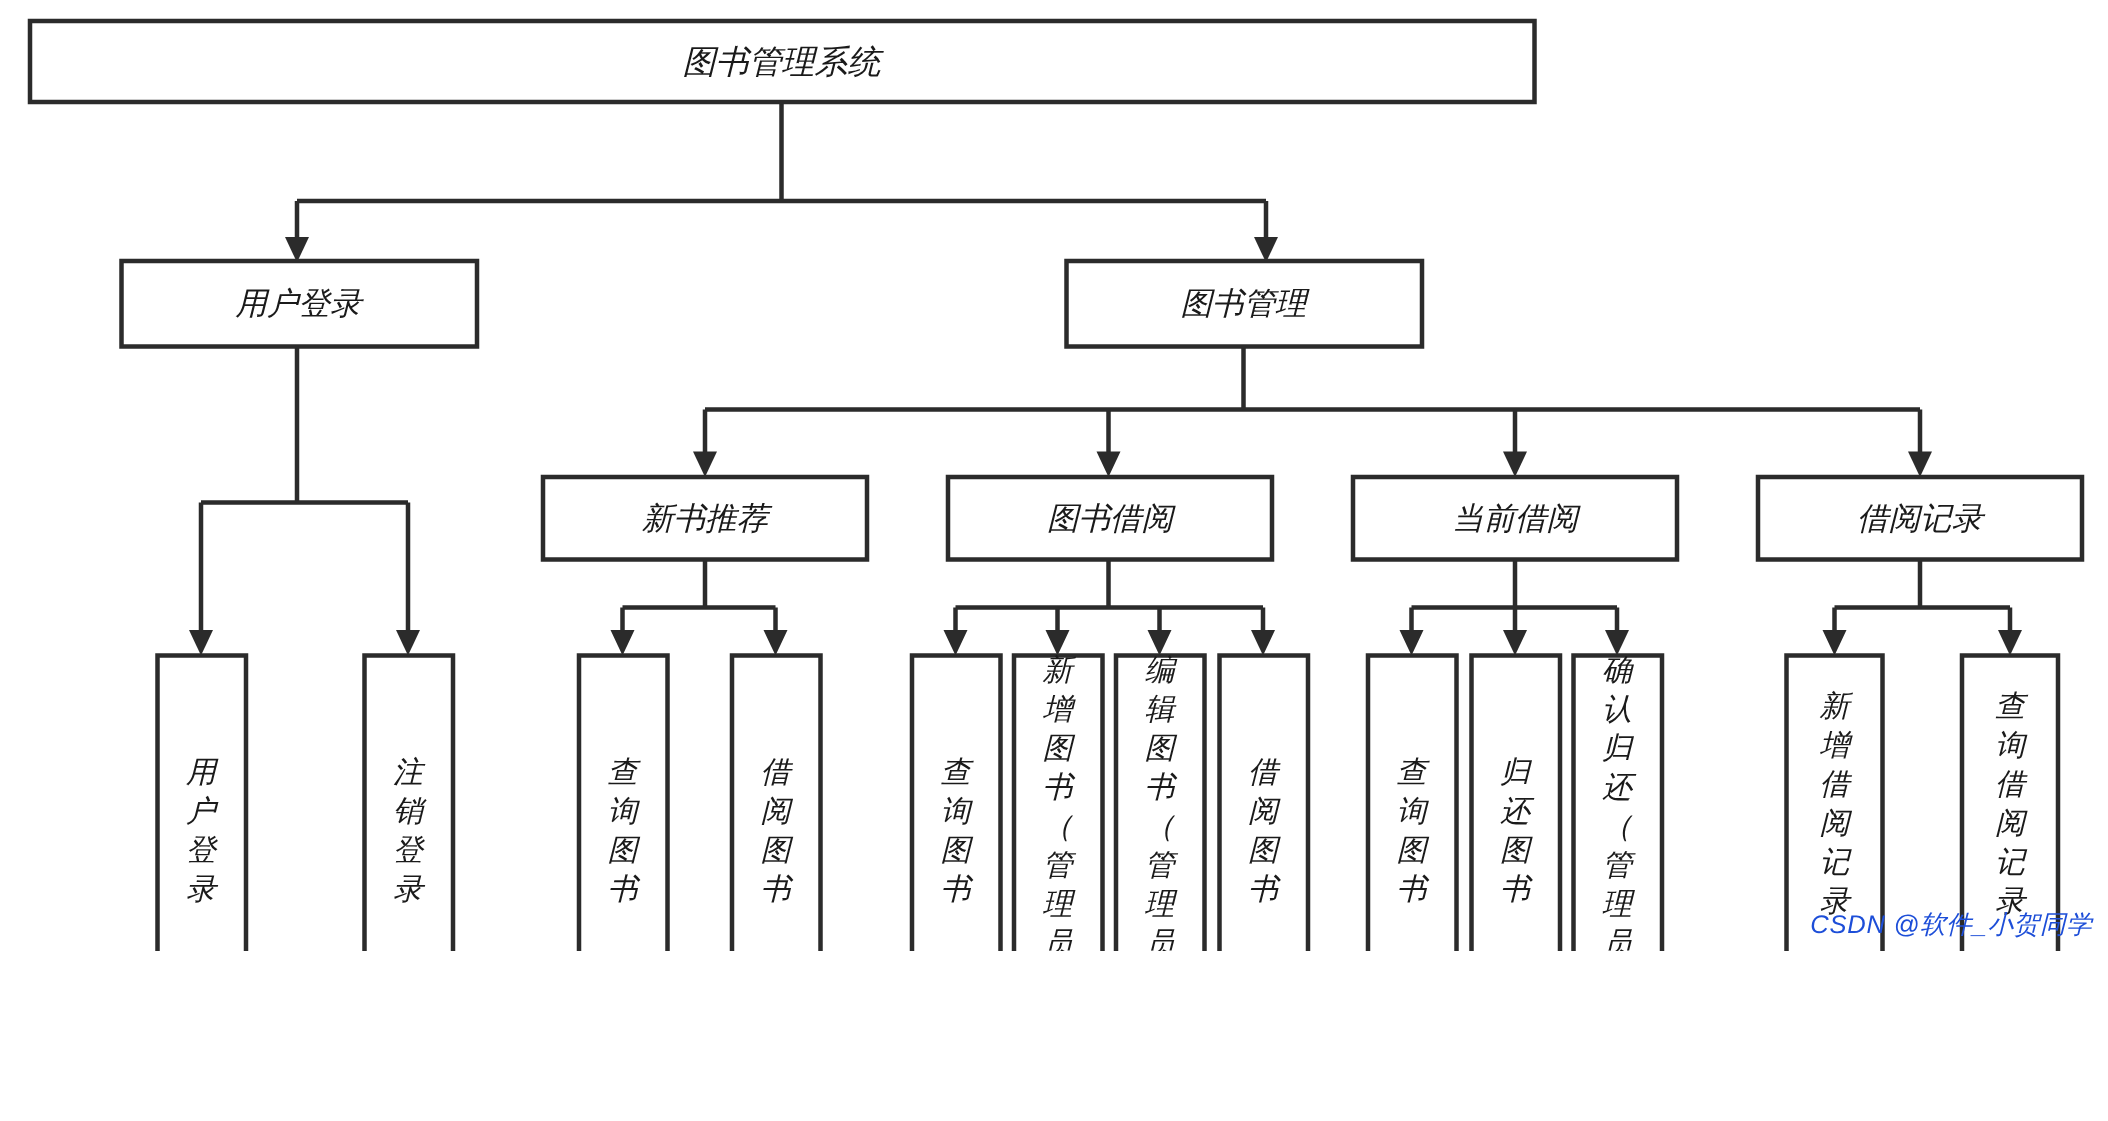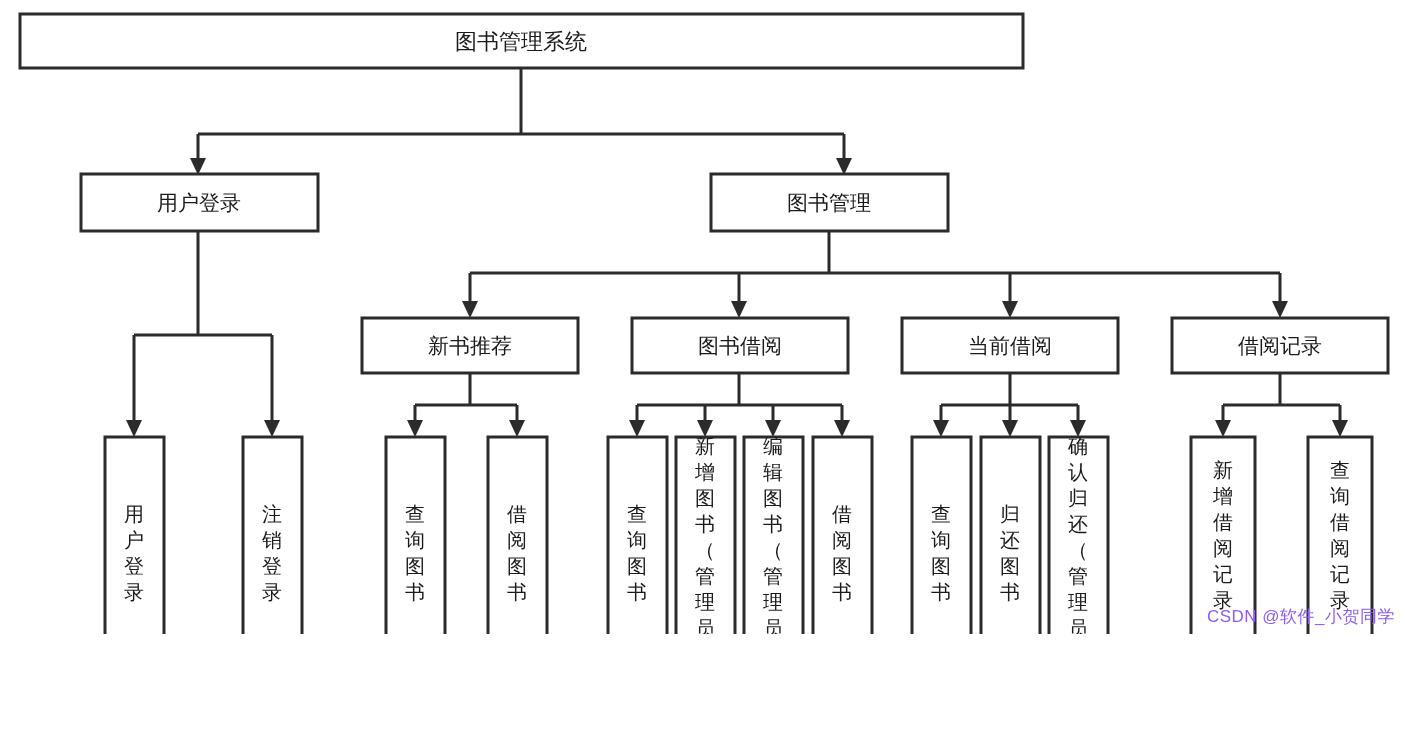--- a/index.html
+++ b/index.html
@@ -9,20 +9,21 @@
   }
   body {
     font-family: "Liberation Sans", "DejaVu Sans", sans-serif;
   }
   #diagram-root {
     position: relative;
     width: 1405px;
     height: 634px;
     background: #ffffff;
     overflow: hidden;
+    font-style: italic;
   }
   svg#flowchart {
     display: block;
     width: 1405px;
     height: 747px;
   }
   .node-box {
     fill: #ffffff;
     stroke: #2b2b2b;
     stroke-width: 3;
@@ -51,21 +52,21 @@
   .arrow-head {
     fill: #2b2b2b;
     stroke: none;
   }
   .watermark {
     position: absolute;
     right: 10px;
     bottom: 6px;
     font-family: "Liberation Sans", "DejaVu Sans", sans-serif;
     font-size: 17px;
-    color: #8b5cf6;
+    color: #1d4ed8;
     letter-spacing: 0.5px;
     white-space: nowrap;
     pointer-events: none;
     user-select: none;
     margin-left: 32px;
   }
 </style>
 </head>
 <body>
 

